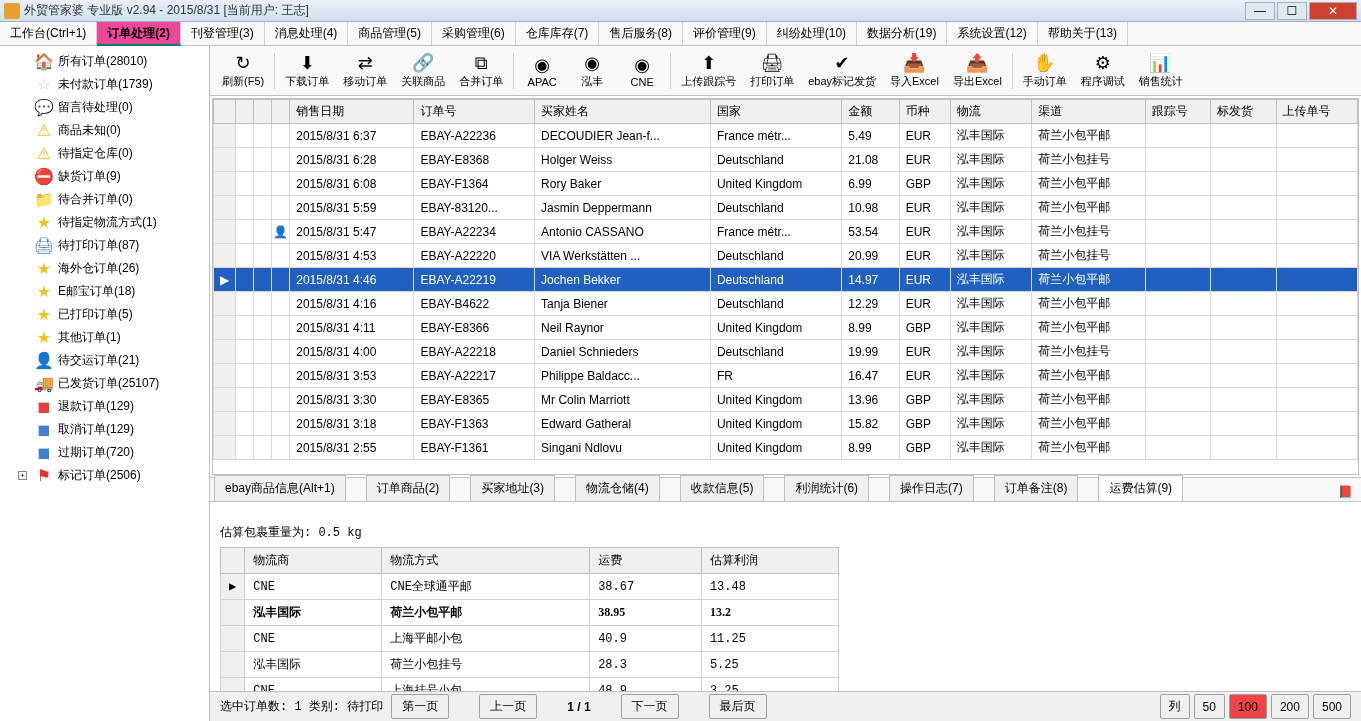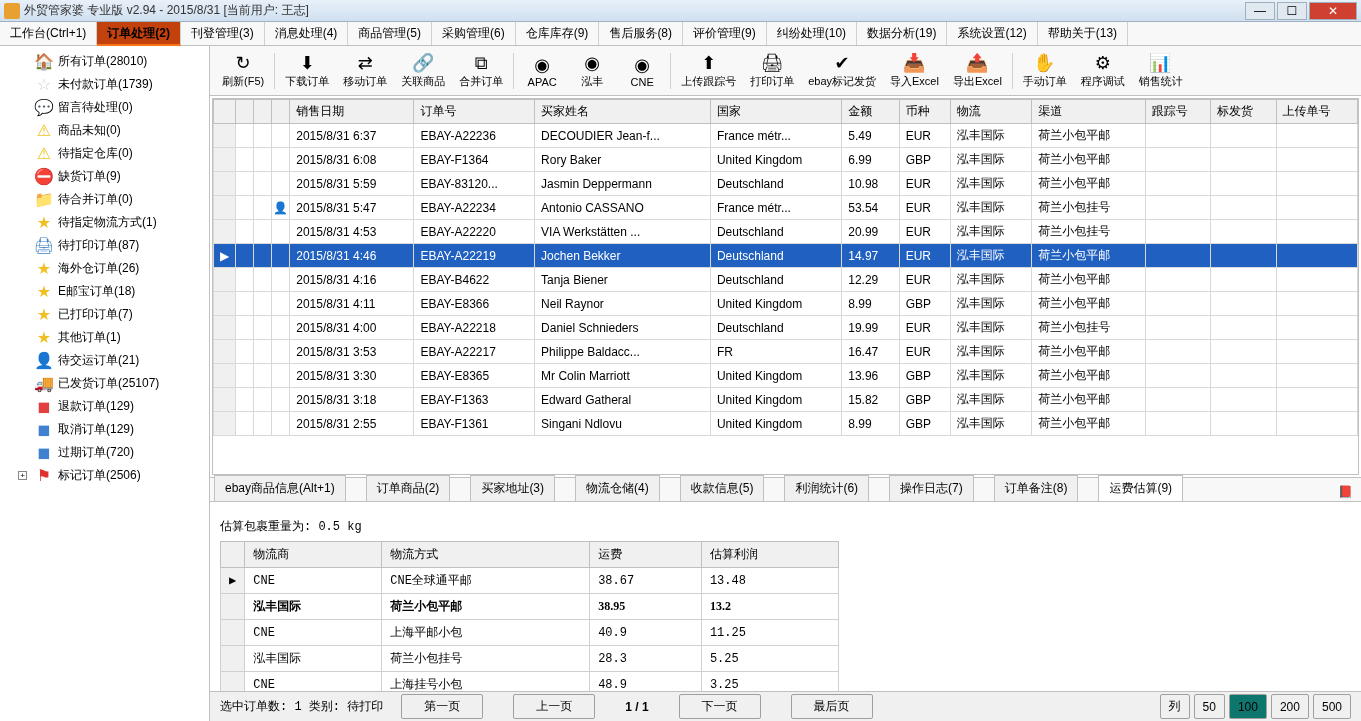--- a/index.html
+++ b/index.html
@@ -9,21 +9,21 @@
 .titlebar { height: 22px; background: linear-gradient(#e8f0f8, #d0e0f0); display: flex; align-items: center; padding: 4px 4px; border-bottom: 1px solid #a0b0c0; }
 .titlebar .icon { width: 16px; height: 16px; background: #e8a030; border-radius: 2px; margin-right: 4px; }
 .titlebar .title { flex: 1; color: #333; }
 .titlebar .winbtns { display: flex; gap: 2px; }
 .titlebar .winbtn { width: 30px; height: 18px; background: #e0e8f0; border: 1px solid #a0b0c0; display: flex; align-items: center; justify-content: center; cursor: pointer; }
 .titlebar .winbtn.close { background: #d04030; color: #fff; width: 48px; }
 
 
 .maintabs { height: 24px; background: #f8f8f8; border-bottom: 1px solid #c0c0c0; display: flex; }
 .maintab { padding: 0 10px; border-right: 1px solid #d0d0d0; cursor: pointer; display: flex; align-items: center; }
-.maintab.active { background: #c2410c; border-bottom: 2px solid #f97316; margin-bottom: -1px; font-weight: bold; }
+.maintab.active { background: #ec4899; border-bottom: 2px solid #0f766e; margin-bottom: -1px; font-weight: bold; }
 
 
 .layout { display: flex; height: calc(100% - 22px - 24px); }
 
 
 .sidebar { width: 210px; background: #fff; border-right: 1px solid #c0c0c0; overflow-y: auto; padding: 4px 0; }
 .side-item { display: flex; align-items: center; padding: 3px 4px 3px 34px; cursor: pointer; position: relative; height: 23px; }
 .side-item .glyph { width: 20px; height: 20px; margin-right: 4px; display: inline-flex; align-items: center; justify-content: center; font-size: 16px; }
 
 
@@ -45,37 +45,37 @@
 table.grid td.rowhead { background: #f0f0f0; width: 20px; text-align: center; }
 table.grid td.iconcell { width: 18px; padding: 1px; text-align: center; }
 
 
 .detailtabs { height: 24px; background: #f8f8f8; border-top: 1px solid #c0c0c0; display: flex; align-items: flex-end; padding-left: 4px; }
 .dtab { padding: 4px 10px; border: 1px solid #c0c0c0; border-bottom: none; margin-right: 20px; background: #f0f0f0; cursor: pointer; }
 .dtab.active { background: #fff; }
 .dtab-right { margin-left: auto; padding: 2px 8px; }
 
 
-.detailpanel { height: 190px; background: #fff; border-top: 1px solid #c0c0c0; padding: 16px 10px; overflow: auto; }
+.detailpanel { height: 190px; background: #fff; border-top: 1px solid #c0c0c0; padding: 22px 10px; overflow: auto; }
 .detailpanel .weight { margin-bottom: 6px; font-family: "Courier New", monospace; }
 table.detailgrid { border-collapse: collapse; width: 619px; }
 table.detailgrid th { background: #f0f0f0; border: 1px solid #c0c0c0; padding: 4px 8px; text-align: left; font-weight: normal; }
 table.detailgrid td { border: 1px solid #d0d0d0; padding: 4px 8px; font-family: "Courier New", monospace; }
 table.detailgrid td.rh { background: #f0f0f0; width: 18px; }
 table.detailgrid tr.bold td { font-weight: bold; font-family: "Microsoft YaHei"; }
 
 
-.footer { height: 30px; background: #f0f0f0; border-top: 1px solid #c0c0c0; display: flex; align-items: center; padding: 0 10px; gap: 18px; }
+.footer { height: 30px; background: #f0f0f0; border-top: 1px solid #c0c0c0; display: flex; align-items: center; padding: 0 10px; gap: 8px; }
 .footer .info { font-family: "Courier New", monospace; }
 .footer .spacer { flex: 1; }
-.footer button { padding: 3px 22px; border: 1px solid #a0a0a0; background: #f0f0f0; cursor: pointer; border-radius: 2px; }
+.footer button { padding: 3px 10px; border: 1px solid #a0a0a0; background: #f0f0f0; cursor: pointer; border-radius: 2px; }
 .footer .pgbtns { display: flex; gap: 30px; margin: 0 auto; align-items: center; }
 .footer .sizebtns { display: flex; gap: 4px; }
 .footer .sizebtns button { padding: 3px 8px; }
-.footer .sizebtns button.active { background: #0f766e; }
+.footer .sizebtns button.active { background: #ef4444; }
 
 .tree-plus { position: absolute; left: 18px; width: 9px; height: 9px; border: 1px solid #888; font-size: 8px; line-height: 7px; text-align: center; }
 </style>
 </head>
 <body>
 
 <div class="titlebar">
   <div class="icon"></div>
   <div class="title">外贸管家婆 专业版 v2.94 - 2015/8/31 [当前用户: 王志]</div>
   <div class="winbtns">
@@ -85,21 +85,21 @@
   </div>
 </div>
 
 <div class="maintabs" id="maintabs">
     <div class="maintab">工作台(Ctrl+1)</div>
     <div class="maintab active">订单处理(2)</div>
     <div class="maintab">刊登管理(3)</div>
     <div class="maintab">消息处理(4)</div>
     <div class="maintab">商品管理(5)</div>
     <div class="maintab">采购管理(6)</div>
-    <div class="maintab">仓库库存(9)</div>
+    <div class="maintab">仓库库存(7)</div>
     <div class="maintab">售后服务(8)</div>
     <div class="maintab">评价管理(9)</div>
     <div class="maintab">纠纷处理(10)</div>
     <div class="maintab">数据分析(19)</div>
     <div class="maintab">系统设置(12)</div>
     <div class="maintab">帮助关于(13)</div>
   </div>
 
 <div class="layout">
 
@@ -143,21 +143,21 @@
       <div class="side-item">
         <span class="glyph" style="color: rgb(240, 192, 32);">★</span>
         <span>海外仓订单(26)</span>
       </div>
       <div class="side-item">
         <span class="glyph" style="color: rgb(240, 192, 32);">★</span>
         <span>E邮宝订单(18)</span>
       </div>
       <div class="side-item">
         <span class="glyph" style="color: rgb(240, 192, 32);">★</span>
-        <span>已打印订单(7)</span>
+        <span>已打印订单(5)</span>
       </div>
       <div class="side-item">
         <span class="glyph" style="color: rgb(240, 192, 32);">★</span>
         <span>其他订单(1)</span>
       </div>
       <div class="side-item">
         <span class="glyph" style="color: rgb(64, 160, 64);">👤</span>
         <span>待交运订单(21)</span>
       </div>
       <div class="side-item">
@@ -293,20 +293,37 @@
               <td>荷兰小包平邮</td>
               <td></td>
               <td></td>
               <td></td>
             </tr>
             <tr>
               <td class="rowhead"></td>
               <td class="iconcell"></td>
               <td class="iconcell"></td>
               <td class="iconcell"></td>
+              <td>2015/8/31 6:28</td>
+              <td>EBAY-E8368</td>
+              <td>Holger Weiss</td>
+              <td>Deutschland</td>
+              <td>21.08</td>
+              <td>EUR</td>
+              <td>泓丰国际</td>
+              <td>荷兰小包挂号</td>
+              <td></td>
+              <td></td>
+              <td></td>
+            </tr>
+            <tr>
+              <td class="rowhead"></td>
+              <td class="iconcell"></td>
+              <td class="iconcell"></td>
+              <td class="iconcell"></td>
               <td>2015/8/31 6:08</td>
               <td>EBAY-F1364</td>
               <td>Rory Baker</td>
               <td>United Kingdom</td>
               <td>6.99</td>
               <td>GBP</td>
               <td>泓丰国际</td>
               <td>荷兰小包平邮</td>
               <td></td>
               <td></td>

